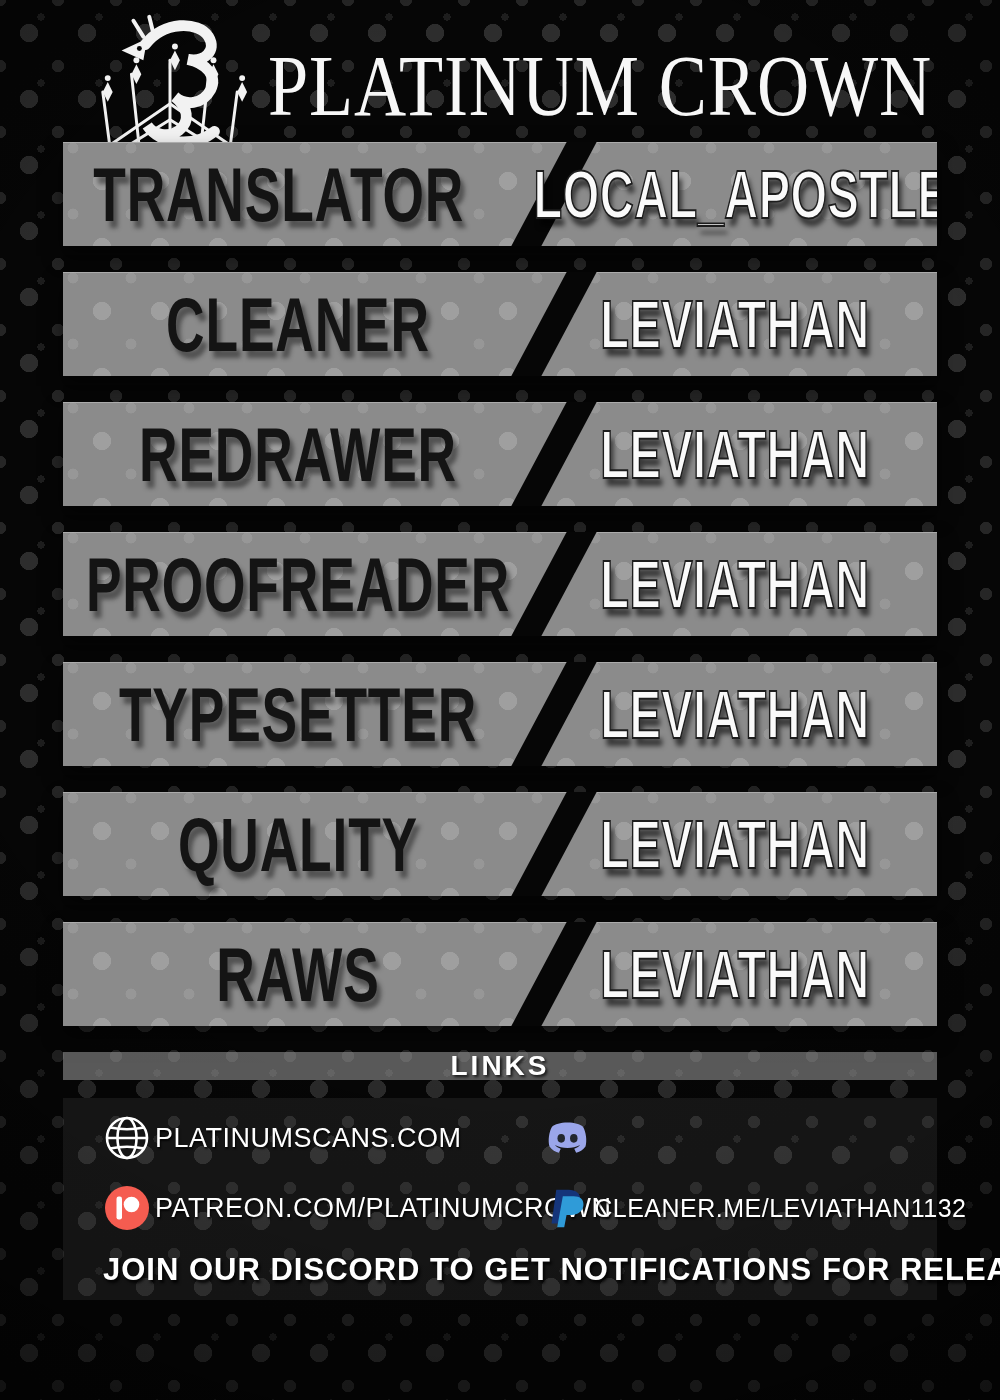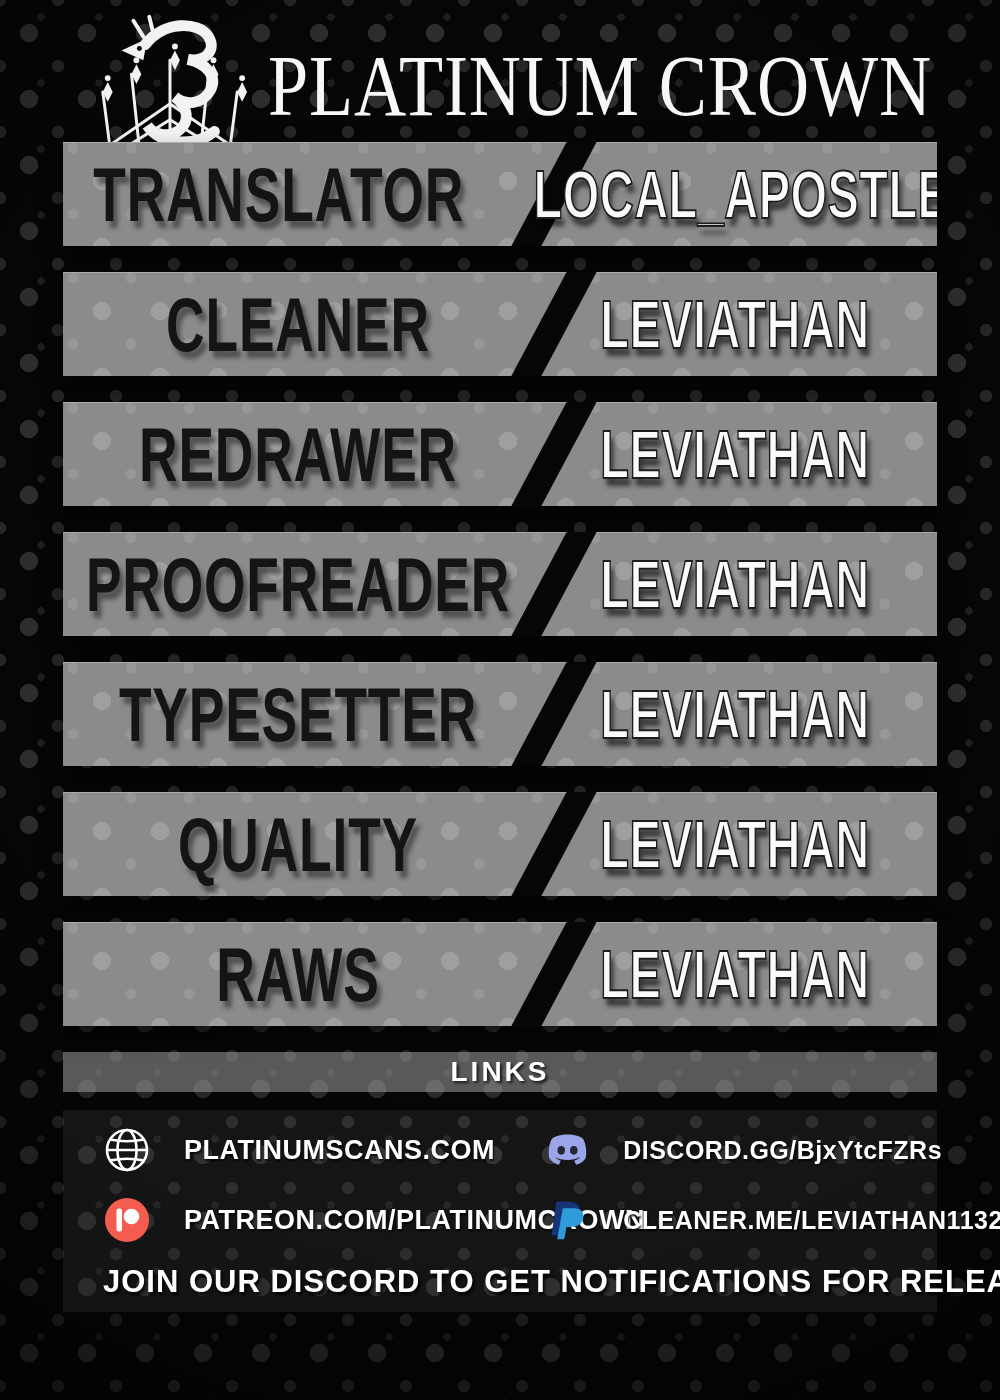--- a/index.html
+++ b/index.html
@@ -48,33 +48,33 @@
     flex:1;font-weight:bold;font-size:56px;color:#fafafa;letter-spacing:0.5px;
     transform:scale(0.84,1.22);
     -webkit-text-stroke:1.6px #1d1d1d;
     text-shadow:4px 6px 5px rgba(0,0,0,0.6);
   }
   .slash{
     position:absolute;left:476px;top:-12px;width:30px;height:128px;
     background:#060606;transform:skewX(-28deg);
   }
   .links-bar{
-    position:relative;z-index:2;height:40px;margin:14px 63px 18px 63px;
+    position:relative;z-index:2;height:28px;margin:14px 63px 18px 63px;
     background:rgba(158,158,158,0.55);
     display:flex;align-items:center;justify-content:center;
     font-weight:bold;font-size:28px;letter-spacing:3px;color:#fff;
     text-shadow:2px 2px 3px rgba(0,0,0,0.75);
   }
   .links-panel{
     position:relative;z-index:2;margin:0 63px;height:202px;box-sizing:border-box;
     background:rgba(255,255,255,0.065);
     padding:16px 30px 0 40px;
   }
   .links-grid{display:grid;grid-template-columns:55% 45%;row-gap:22px;align-items:center;}
-  .link-item{display:flex;align-items:center;gap:33px;color:#fff;font-weight:bold;}
+  .link-item{display:flex;align-items:center;gap:4px;color:#fff;font-weight:normal;}
   .link-label{font-size:27px;letter-spacing:0.5px;white-space:nowrap;text-shadow:1px 2px 2px rgba(0,0,0,0.8);}
   .col2 .link-label{font-size:25px;}
   .icon{width:48px;height:48px;flex:0 0 auto;display:block;}
   .icon.small{width:45px;height:45px;}
   .footer-message{
     margin-top:20px;text-align:center;color:#fff;font-weight:bold;
     font-size:31px;letter-spacing:1px;white-space:nowrap;
     text-shadow:2px 3px 3px rgba(0,0,0,0.85);
   }
 </style>
@@ -181,21 +181,20 @@
       </div>
 
       <div class="link-item col2">
         <span class="icon small">
           <svg viewBox="0 0 48 48" width="45" height="45">
             <path fill="#9ba6ea" d="M24,7 C31.5,7 37.5,8.7 40.5,11.5 C43.8,17 45,26.5 43.2,32.5 C41,36 36.3,38.6 33.2,39.2 L31.2,35 C33.6,34.2 35.9,32.8 37.4,31 C33.7,33 28.9,34.2 24,34.2 C19.1,34.2 14.3,33 10.6,31 C12.1,32.8 14.4,34.2 16.8,35 L14.8,39.2 C11.7,38.6 7,36 4.8,32.5 C3,26.5 4.2,17 7.5,11.5 C10.5,8.7 16.5,7 24,7 Z"></path>
             <ellipse cx="17.3" cy="23.8" rx="4" ry="4.6" fill="#23272f"></ellipse>
             <ellipse cx="30.7" cy="23.8" rx="4" ry="4.6" fill="#23272f"></ellipse>
           </svg>
         </span>
-        <span class="link-label">DISCORD.GG/BjxYtcFZRs</span>
       </div>
 
       <div class="link-item">
         <span class="icon">
           <svg viewBox="0 0 48 48" width="48" height="48">
             <circle cx="24" cy="24" r="22" fill="#f55c50"></circle>
             <rect x="13.5" y="12.5" width="5.5" height="23" rx="2.2" fill="#fff"></rect>
             <circle cx="28.5" cy="20.5" r="7.8" fill="#fff"></circle>
           </svg>
         </span>

